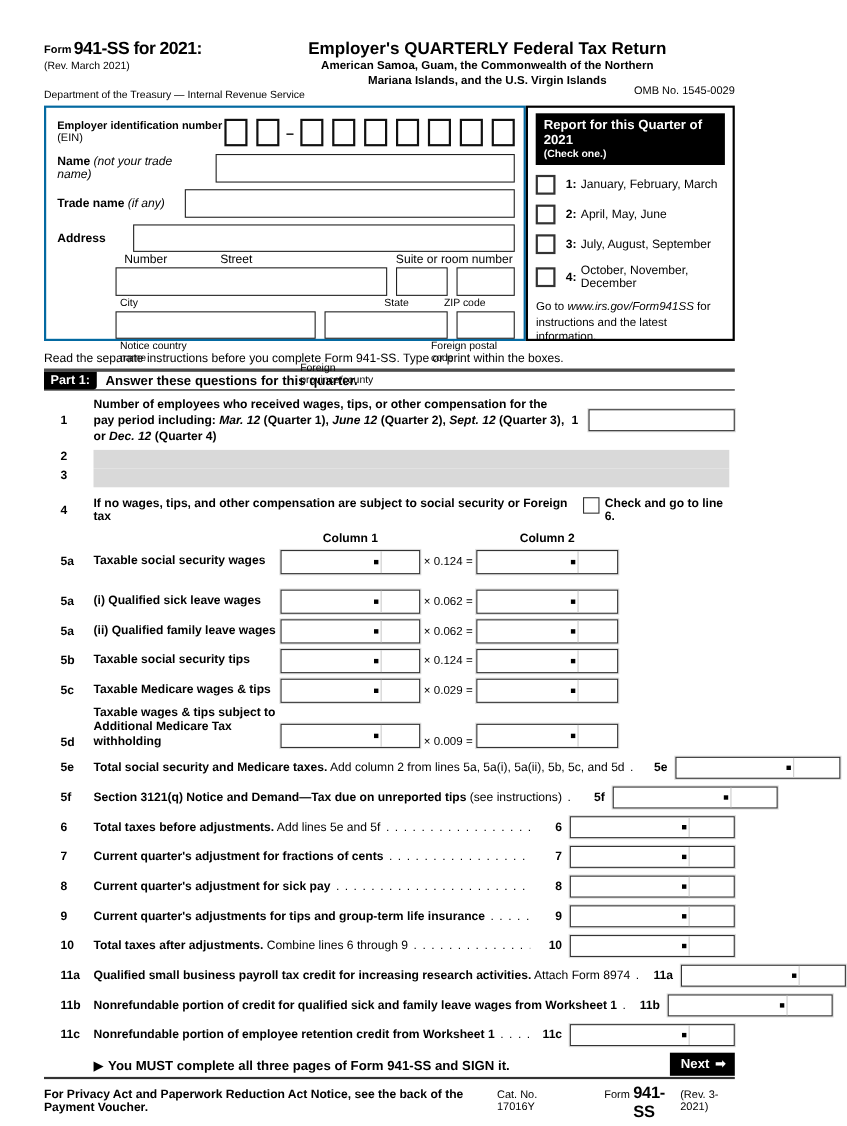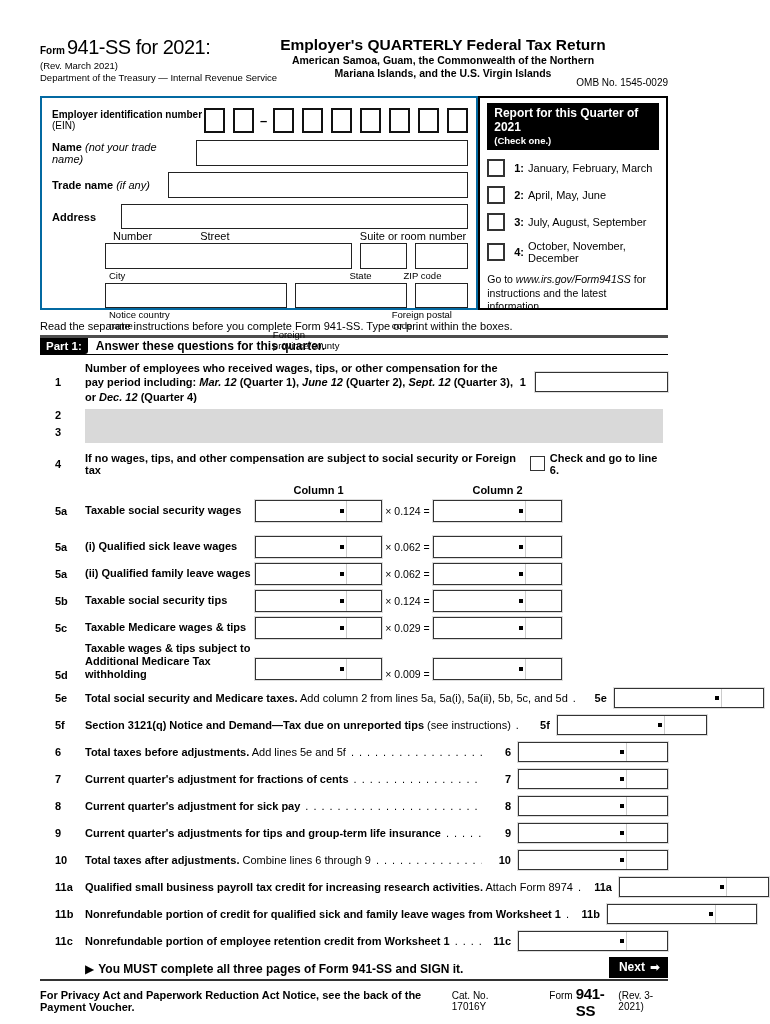--- a/index.html
+++ b/index.html
@@ -7,23 +7,23 @@
   body { width:770px; height:1024px; overflow:hidden; font-family:"Liberation Sans","DejaVu Sans",sans-serif; color:#000; }
   .page { width:708px; height:1024px; background:#fff; padding:36px 40px 0 40px; position:relative; }
   b, .b { font-weight:bold; }
   i { font-style:italic; }
 
   
   .header { display:flex; position:relative; height:54px; }
   .h-left { width:238px; }
   .h-form-line { display:flex; align-items:flex-end; }
   .h-form-word { font-size:10px; font-weight:bold; margin-bottom:3px; }
-  .h-form-title { font-size:20px; font-weight:normal; letter-spacing:-0.5px; margin-left:2px; }
+  .h-form-title { font-size:16px; font-weight:bold; letter-spacing:-0.5px; margin-left:2px; }
   .h-rev { font-size:9.5px; margin-top:1px; }
-  .h-dept { font-size:9.5px; margin-top:1px; }
+  .h-dept { font-size:9.5px; margin-top:15px; }
   .h-center { flex:1; text-align:center; padding-right:60px; }
   .h-title { font-size:15.5px; font-weight:bold; }
   .h-sub { font-size:10.5px; font-weight:bold; line-height:1.25; }
   .h-omb { position:absolute; right:0; bottom:2px; font-size:10px; }
 
   
   .top-row { display:flex; margin-top:6px; height:214px; }
   .employer-box { width:448px; border:2px solid #0369a1; padding:6px 8px 0 10px; }
   .q-spacer { flex:1; }
   .quarter-box { width:224px; border:2px solid #000; padding:5px 7px; }
@@ -76,21 +76,21 @@
   .line1-right { width:18px; text-align:center; font-weight:bold; font-size:11px; }
   .line1-box { width:148px; height:20px; border:1.5px solid #333; box-shadow:0 0 0 1px #ddd; margin-left:4px; }
 
   .shade-row { display:flex; margin-top:0; }
   .shade-row + .shade-row { margin-top:0; }
   .shade-block { margin-top:5px; }
   .shade { flex:1; height:17px; background:#d9d9d9; margin-right:5px; }
 
   .line4 { display:flex; align-items:center; margin-top:9px; }
   .line4-text { font-size:11px; font-weight:bold; }
-  .line4-right { margin-left:auto; display:flex; align-items:center; }
+  .line4-right { margin-left:auto; display:flex; }
   .sm-check { width:15px; height:15px; border:1.5px solid #333; background:#fff; margin-right:5px; flex:none; }
   .line4-chk-lbl { font-size:11px; font-weight:bold; }
 
   
   .col-heads { display:flex; margin-top:8px; font-size:11px; font-weight:bold; }
   .ch-sp1 { width:215px; } .ch1 { width:127px; text-align:center; } .ch-sp2 { width:51px; } .ch2 { width:129px; text-align:center; }
 
   .tax-row { display:flex; align-items:center; margin-top:5px; }
   .tax-row.first { margin-top:4px; }
   .tax-row.gap { margin-top:14px; }

